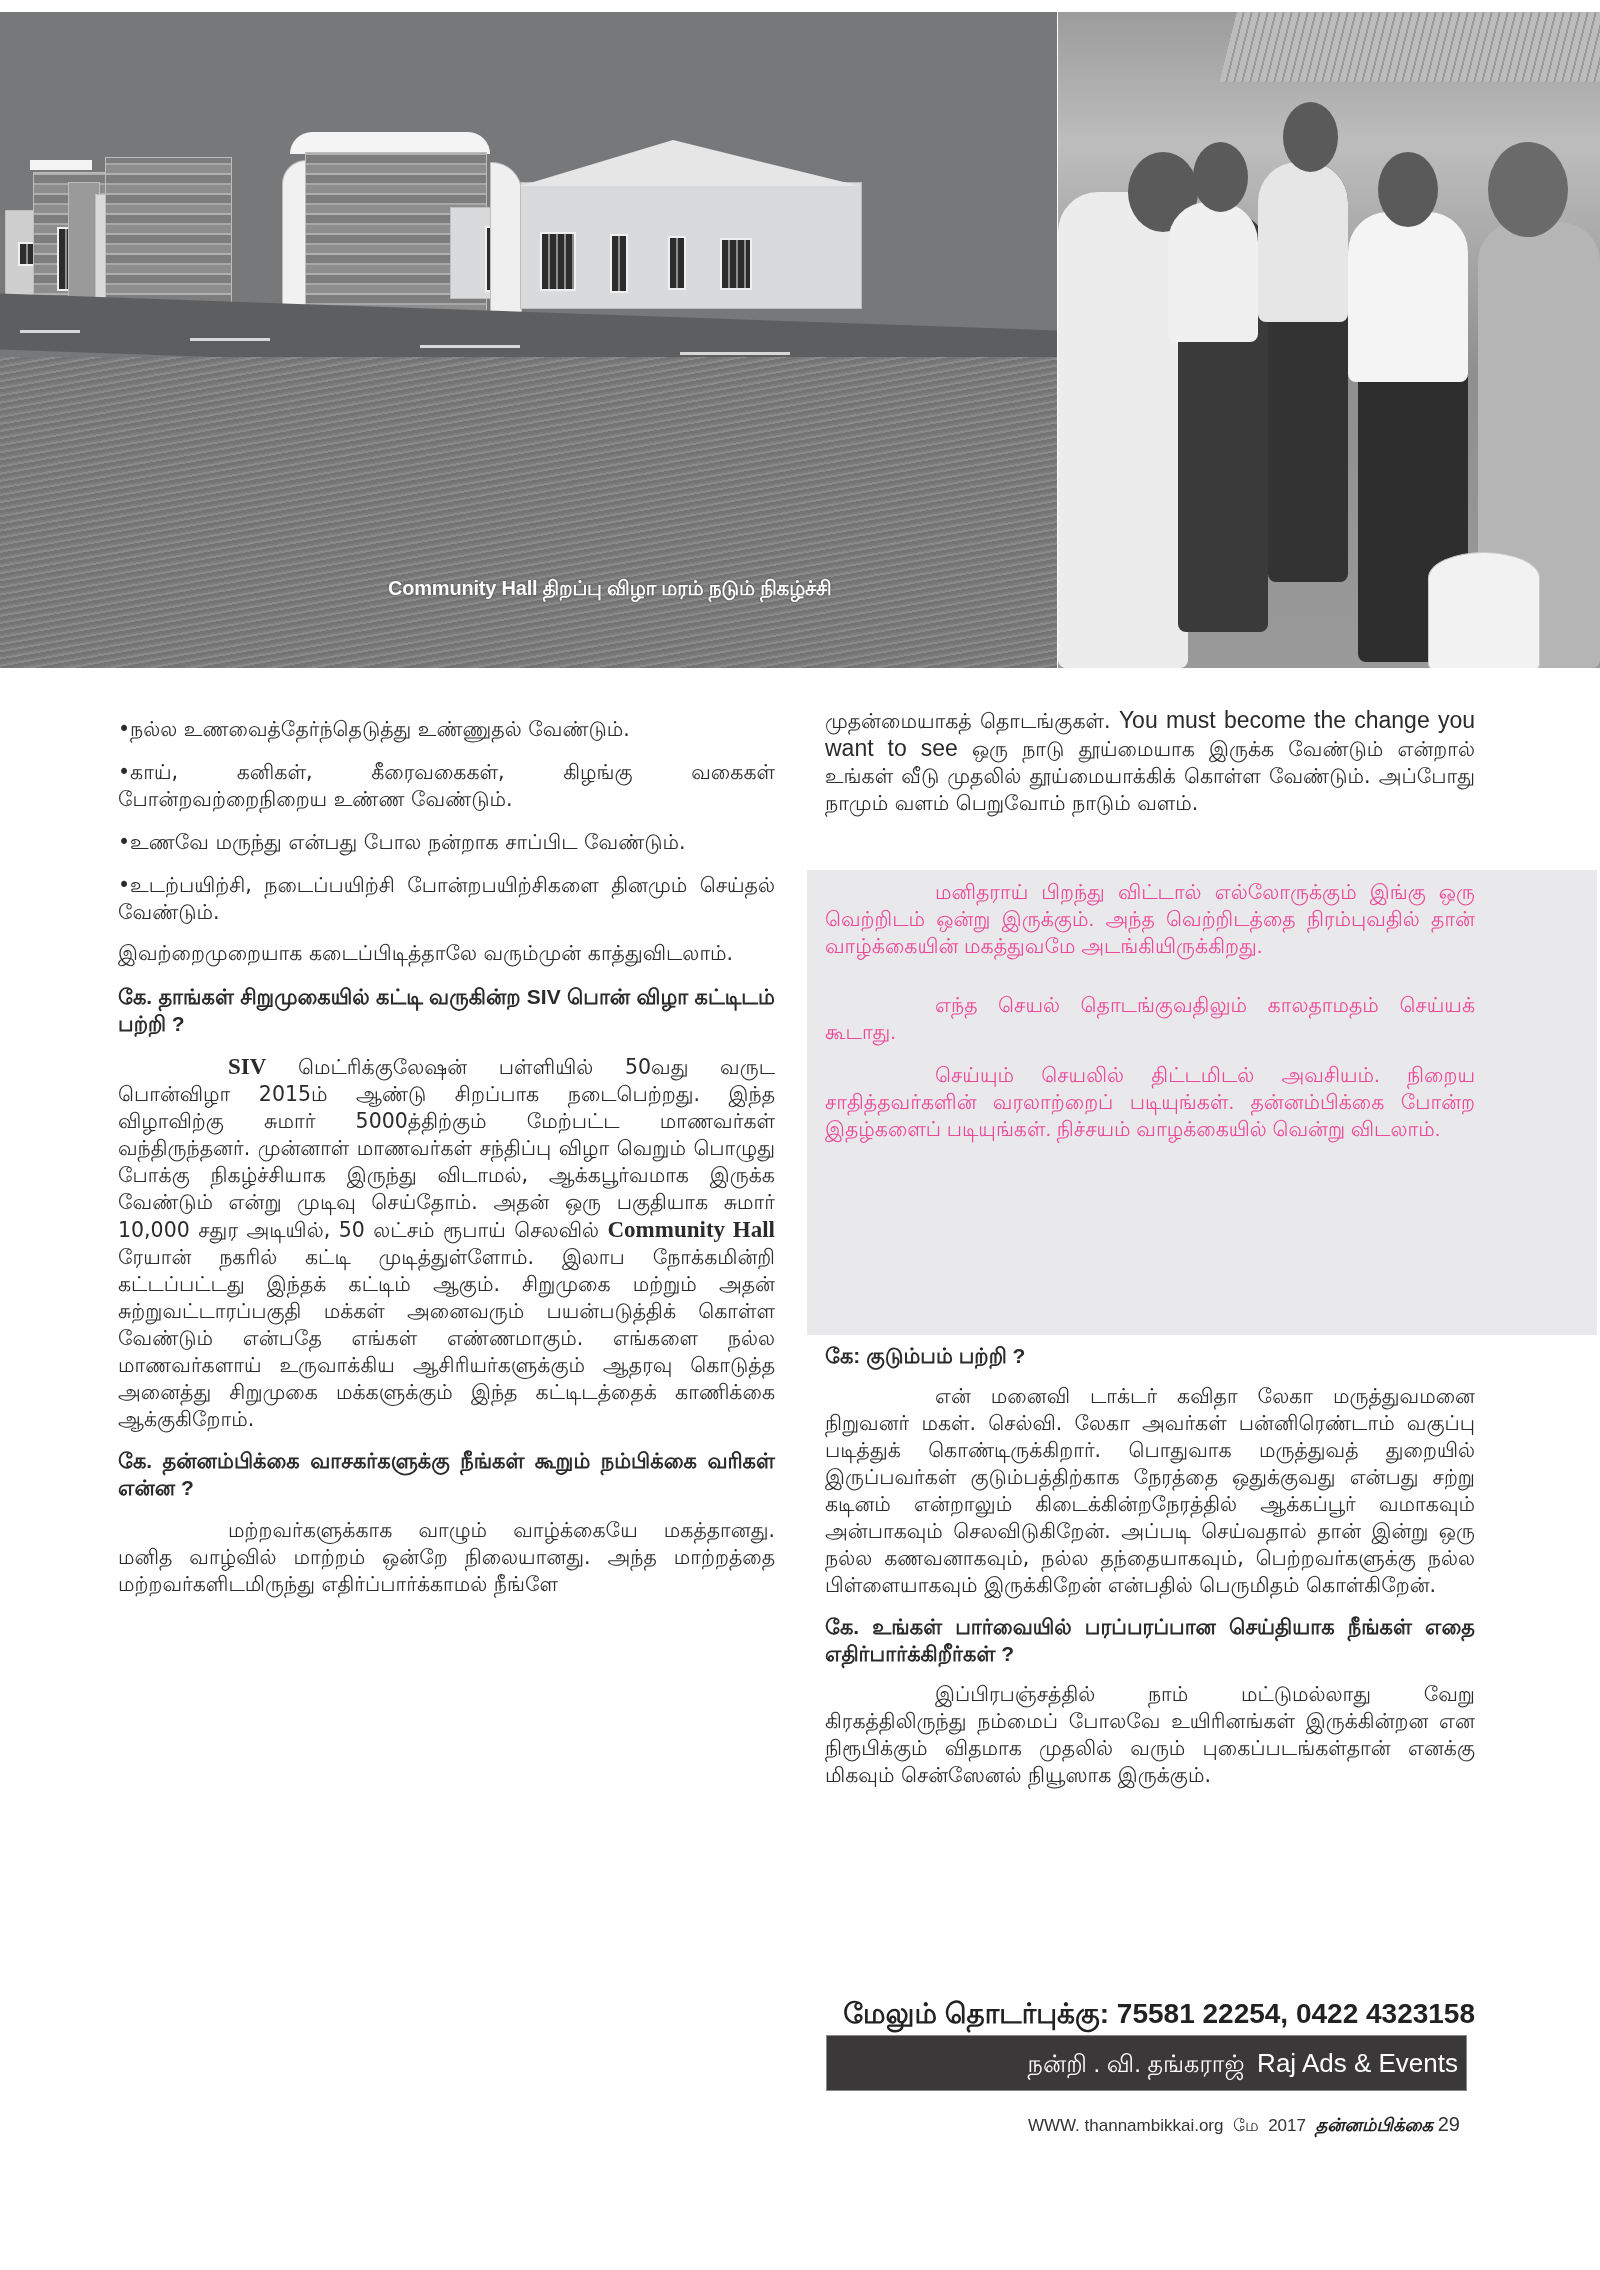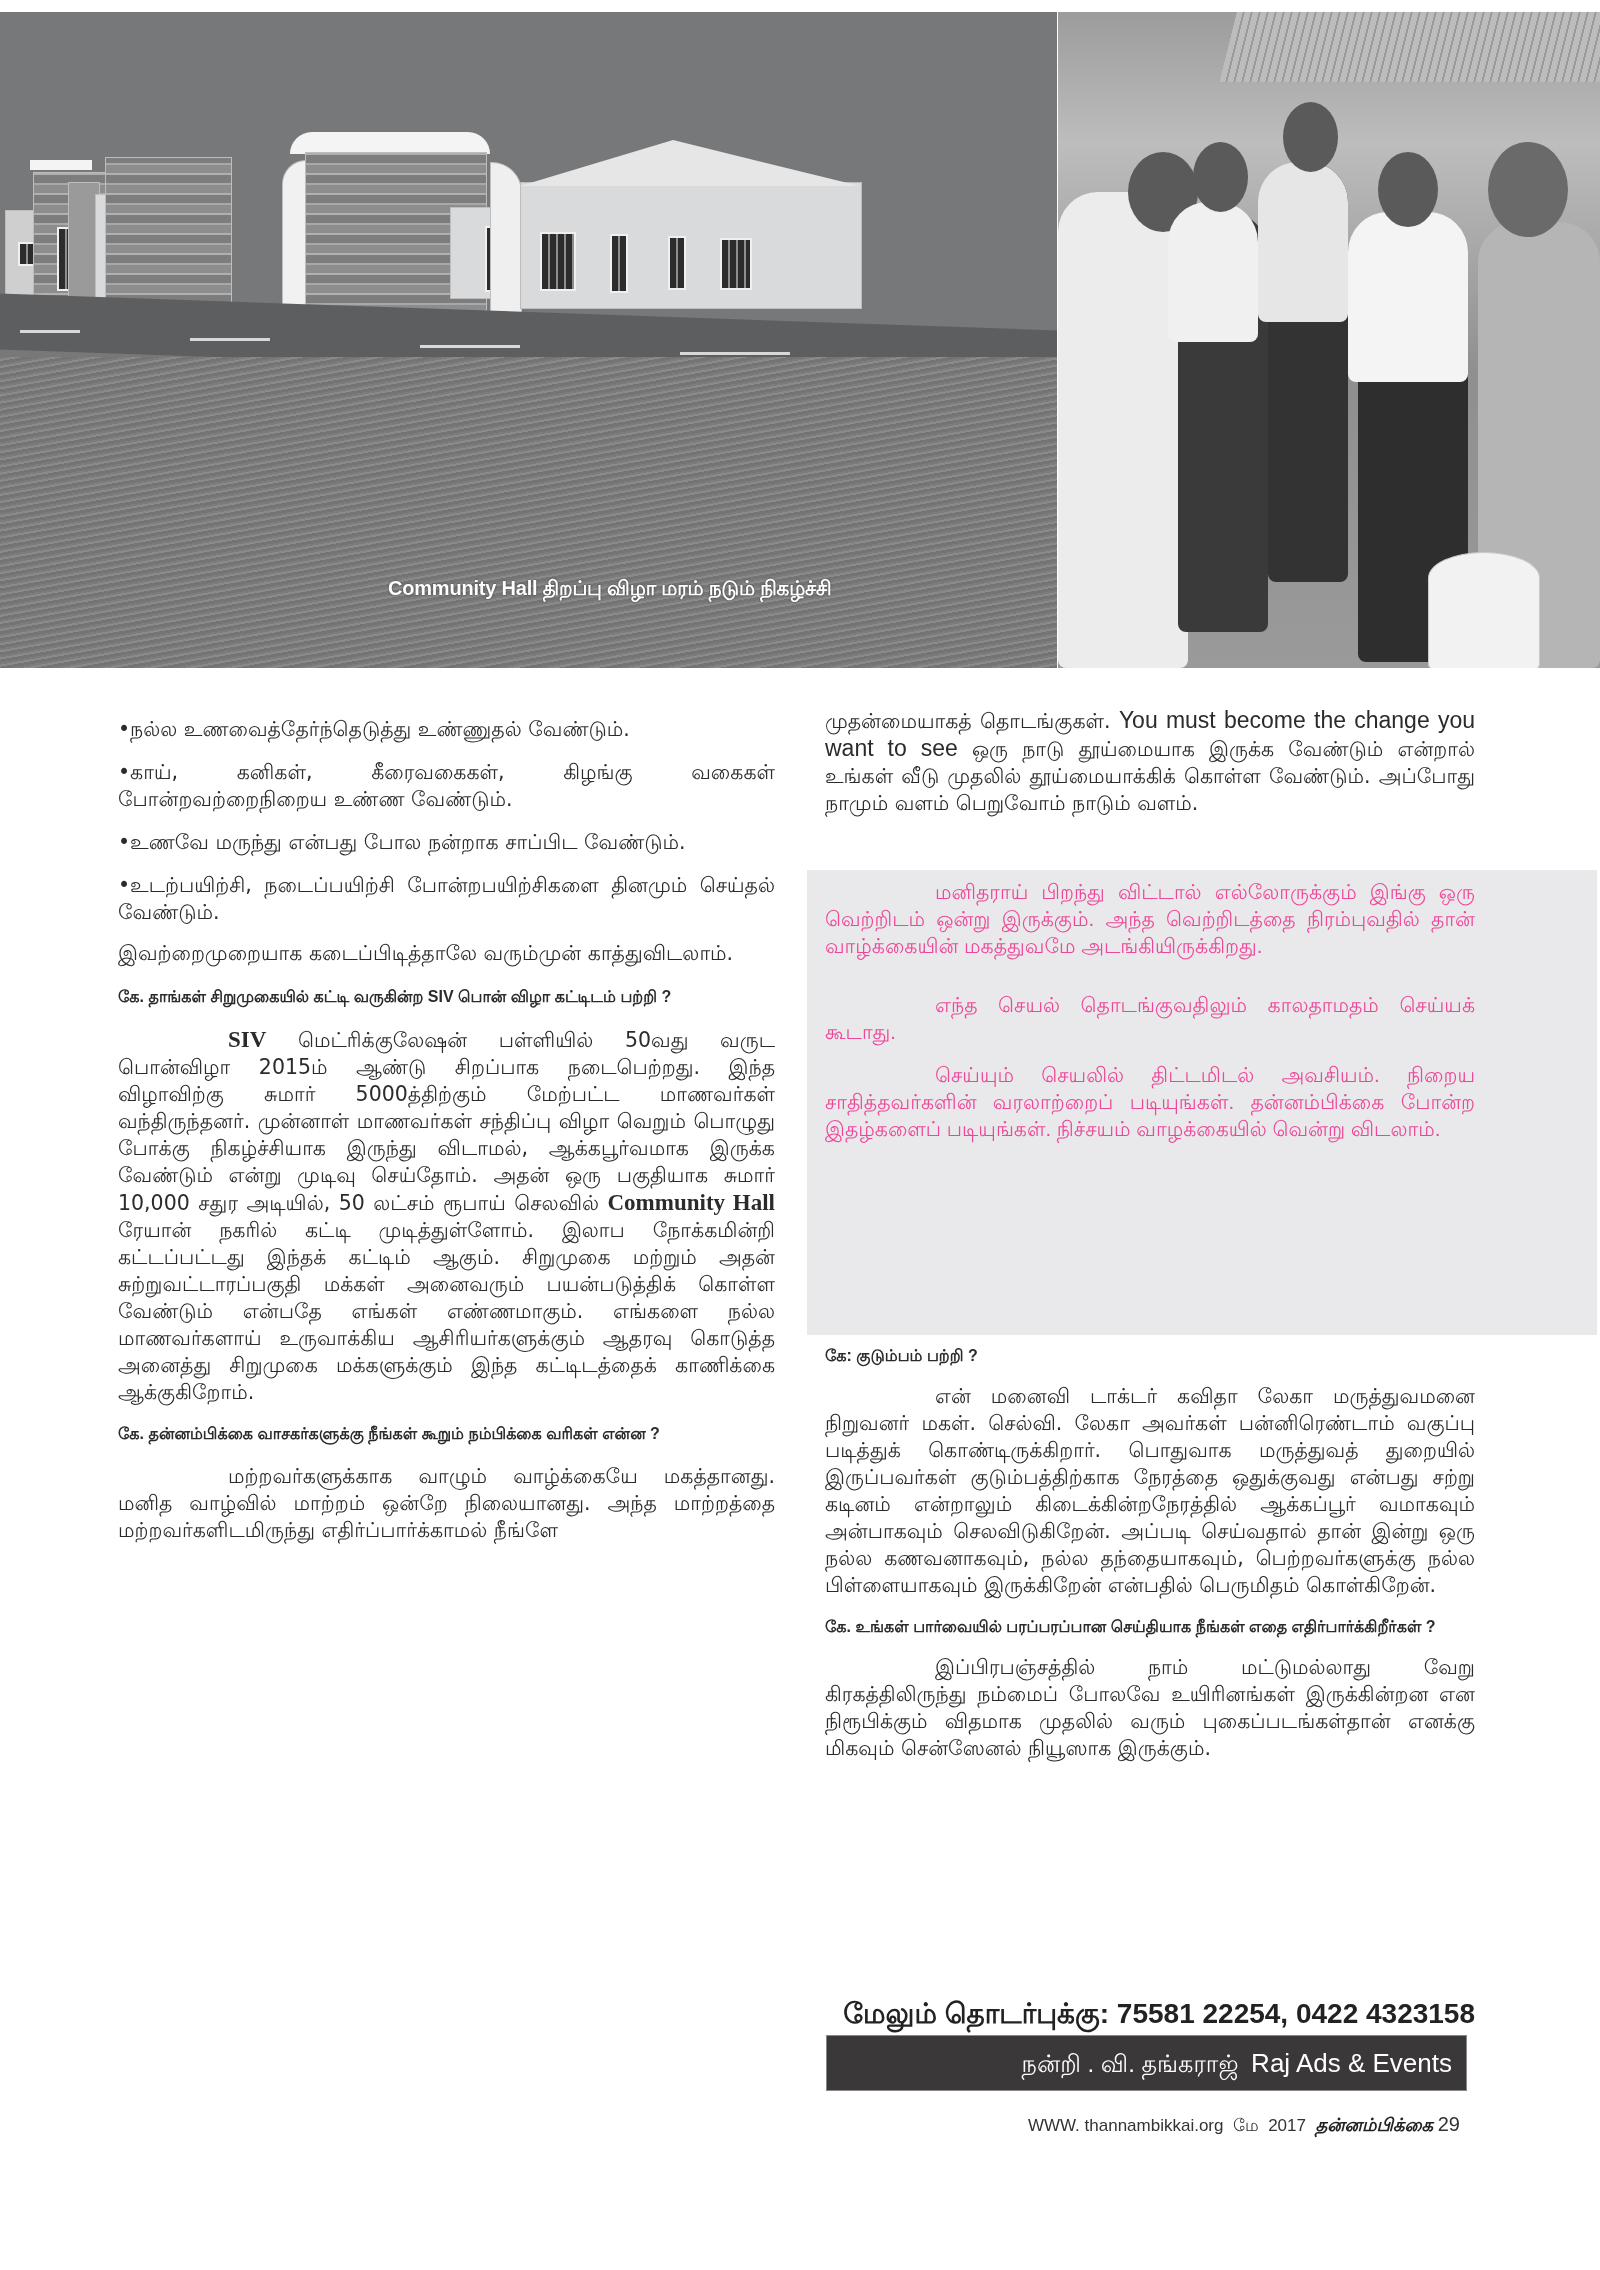--- a/index.html
+++ b/index.html
@@ -19,30 +19,30 @@
   .roof-panel { position:absolute; left:170px; top:0; width:380px; height:70px; background:repeating-linear-gradient(90deg, #bcbcbc 0 6px, #9a9a9a 6px 8px); transform:skewX(-14deg); }
   .person { position:absolute; border-radius:40px 40px 8px 8px; }
   .head { position:absolute; border-radius:50%; background:#5a5a5a; }
   .bucket { position:absolute; left:370px; top:540px; width:110px; height:116px; background:#f2f2f2; border-radius:50% 50% 6px 6px / 22% 22% 6px 6px; border:1px solid #c9c9c9; }
   .col { position:absolute; font-family:"DejaVu Sans", sans-serif; font-size:20.5px; line-height:27px; color:#2b2b2b; }
   .col p { margin:0; text-align:justify; }
   .left-col { left:118px; top:700px; width:657px; }
   .right-col { left:825px; top:707px; width:650px; }
   .gap-s { height:14px; }
   .gap-m { height:16px; }
-  .q { font-weight:bold; font-family:"Liberation Sans", sans-serif; font-size:16px; }
+  .q { font-weight:bold; font-family:"Liberation Sans", sans-serif; font-size:21px; }
   .indent { text-indent:110px; }
   .latin { font-family:"Liberation Sans", sans-serif; font-size:23px; }
   .bold-serif { font-family:Liberation Serif, serif; font-weight:bold; font-size:23px; }
   .graybox { position:absolute; left:807px; top:870px; width:790px; height:465px; background:#e9e9eb; }
   .graybox-text { position:absolute; left:825px; top:878px; width:650px; font-family:"Liberation Sans", sans-serif; font-size:20.5px; line-height:27px; color:#ec4899; font-weight:500; }
   .graybox-text p { margin:0; text-align:justify; }
   .contact { position:absolute; left:825px; top:1990px; width:650px; text-align:right; font-family:"Liberation Sans", sans-serif; font-weight:bold; font-size:28px; color:#222;margin-top:8px; }
   .banner { position:absolute; left:826px; top:2035px; width:641px; height:56px; background:#3a3838; border:1px solid #888; box-sizing:border-box; }
-  .banner-text { position:absolute; right:14px; top:12px; color:#ffffff; font-family:"Liberation Sans", sans-serif; font-size:24px; white-space:nowrap; }
+  .banner-text { position:absolute; right:8px; top:12px; color:#ffffff; font-family:"Liberation Sans", sans-serif; font-size:24px; white-space:nowrap; }
   .banner-text .en { font-size:26px; margin-left:6px; }
   .footer { position:absolute; left:960px; top:2113px; width:500px; text-align:right; font-family:"Liberation Sans", sans-serif; font-size:17px; color:#333; white-space:nowrap; }
   .footer .mag { font-weight:bold; font-style:italic; font-size:18px; color:#222; }
   .footer .num { font-size:20px; }
 </style>
 </head>
 <body>
 
 <div class="photos">
   <div class="photo-left">

